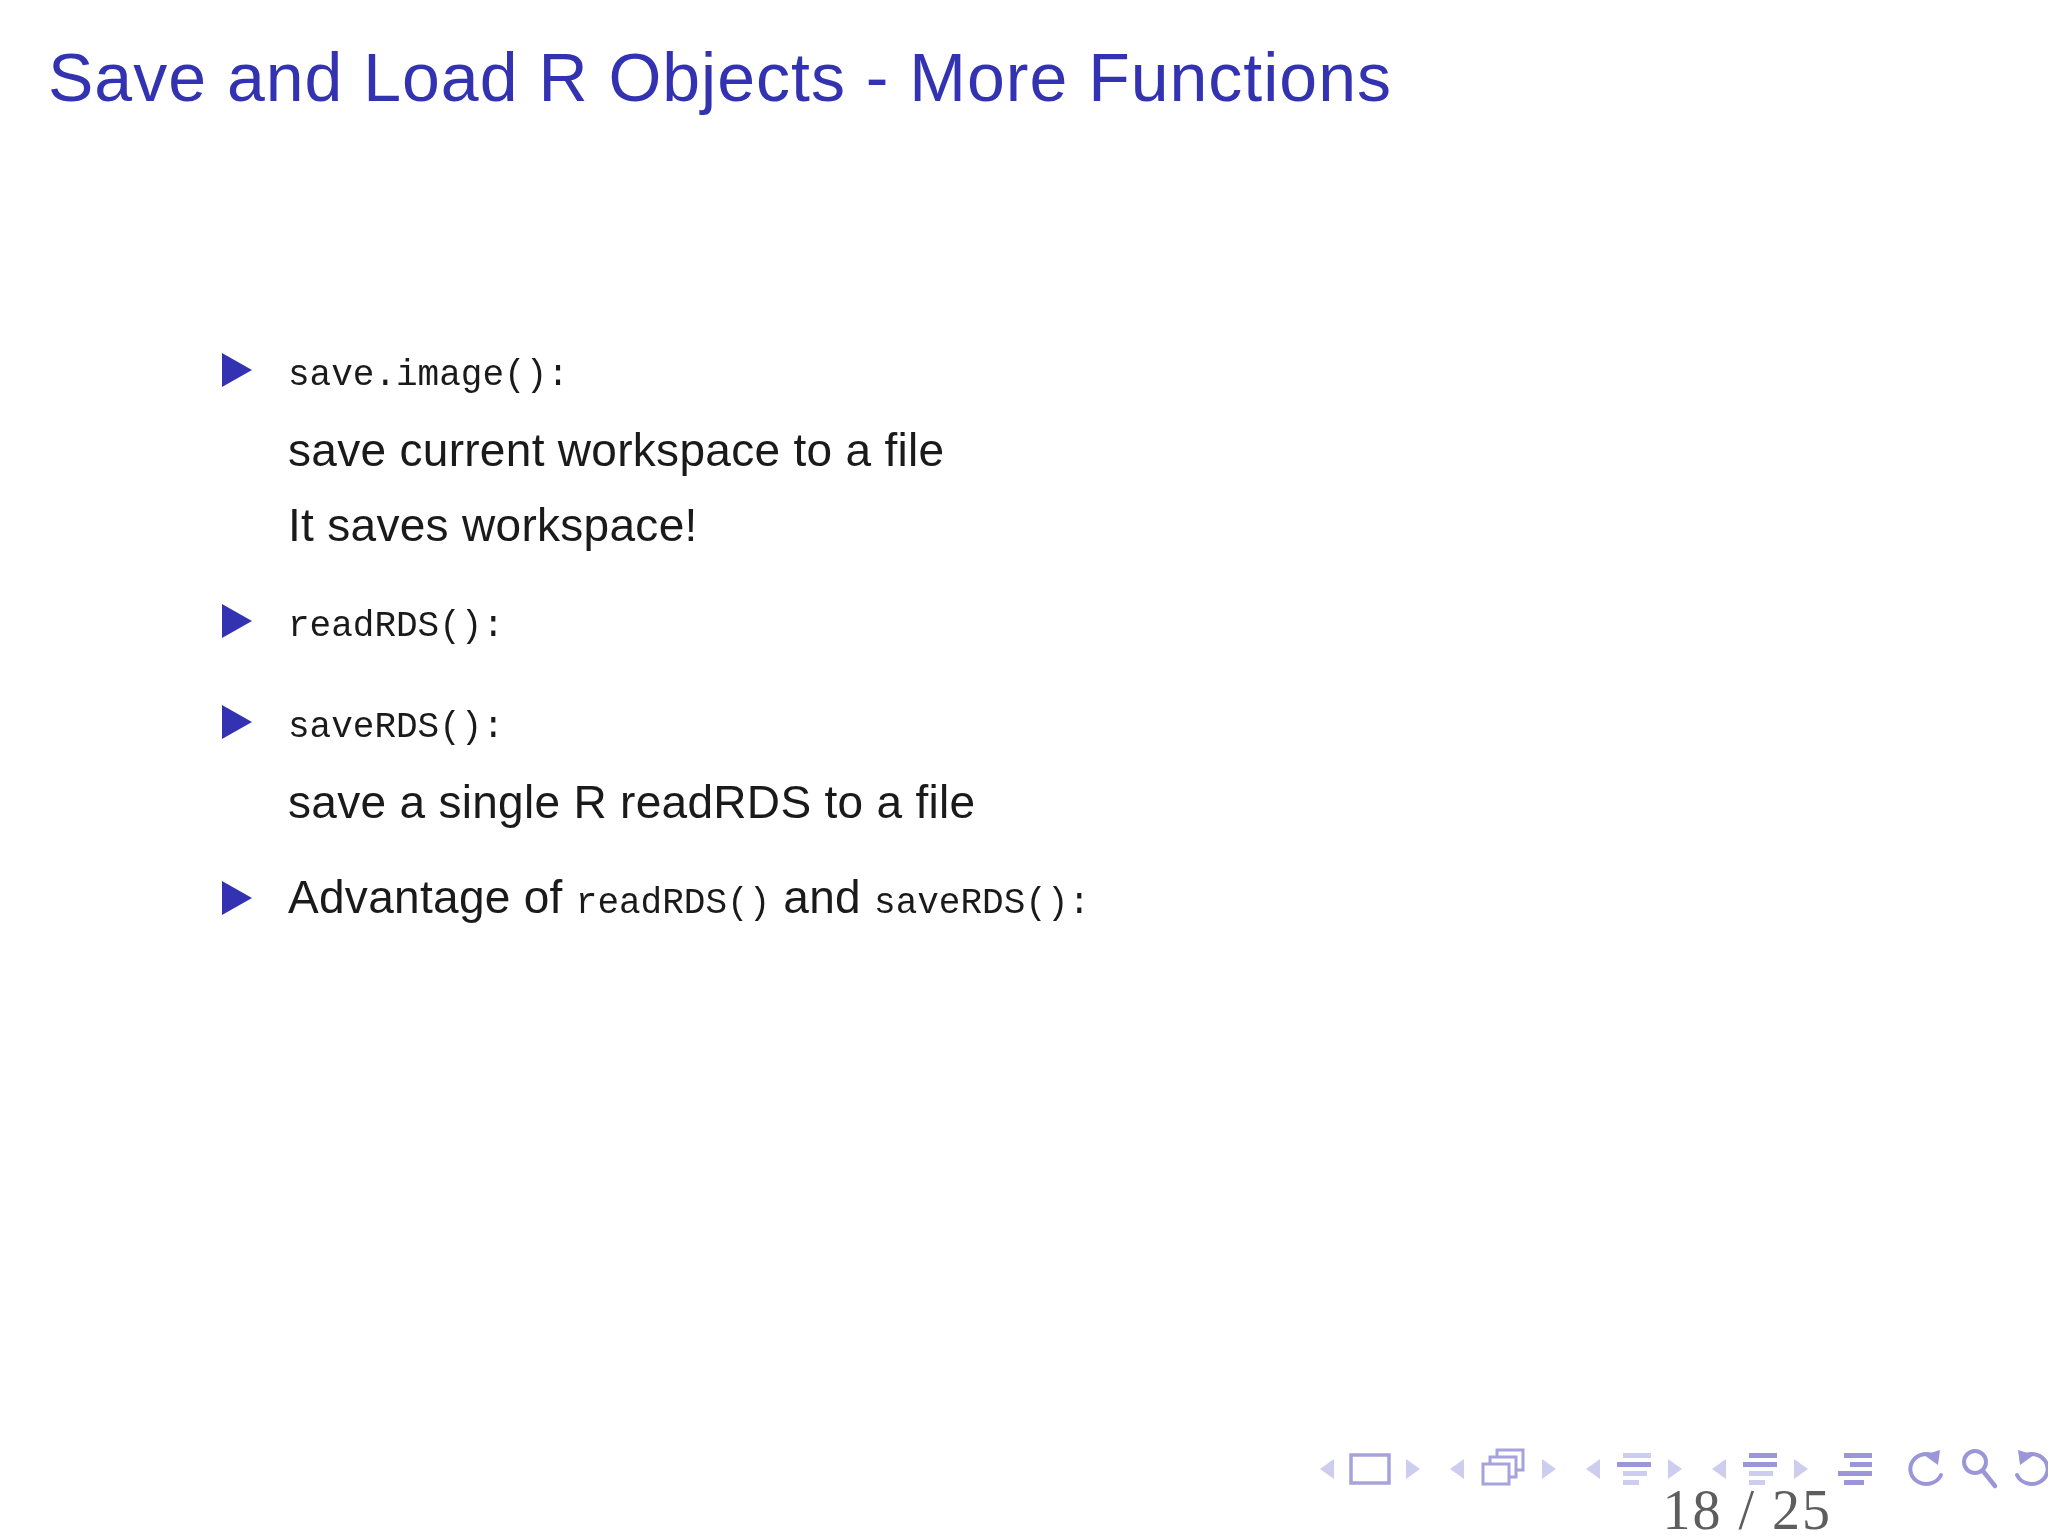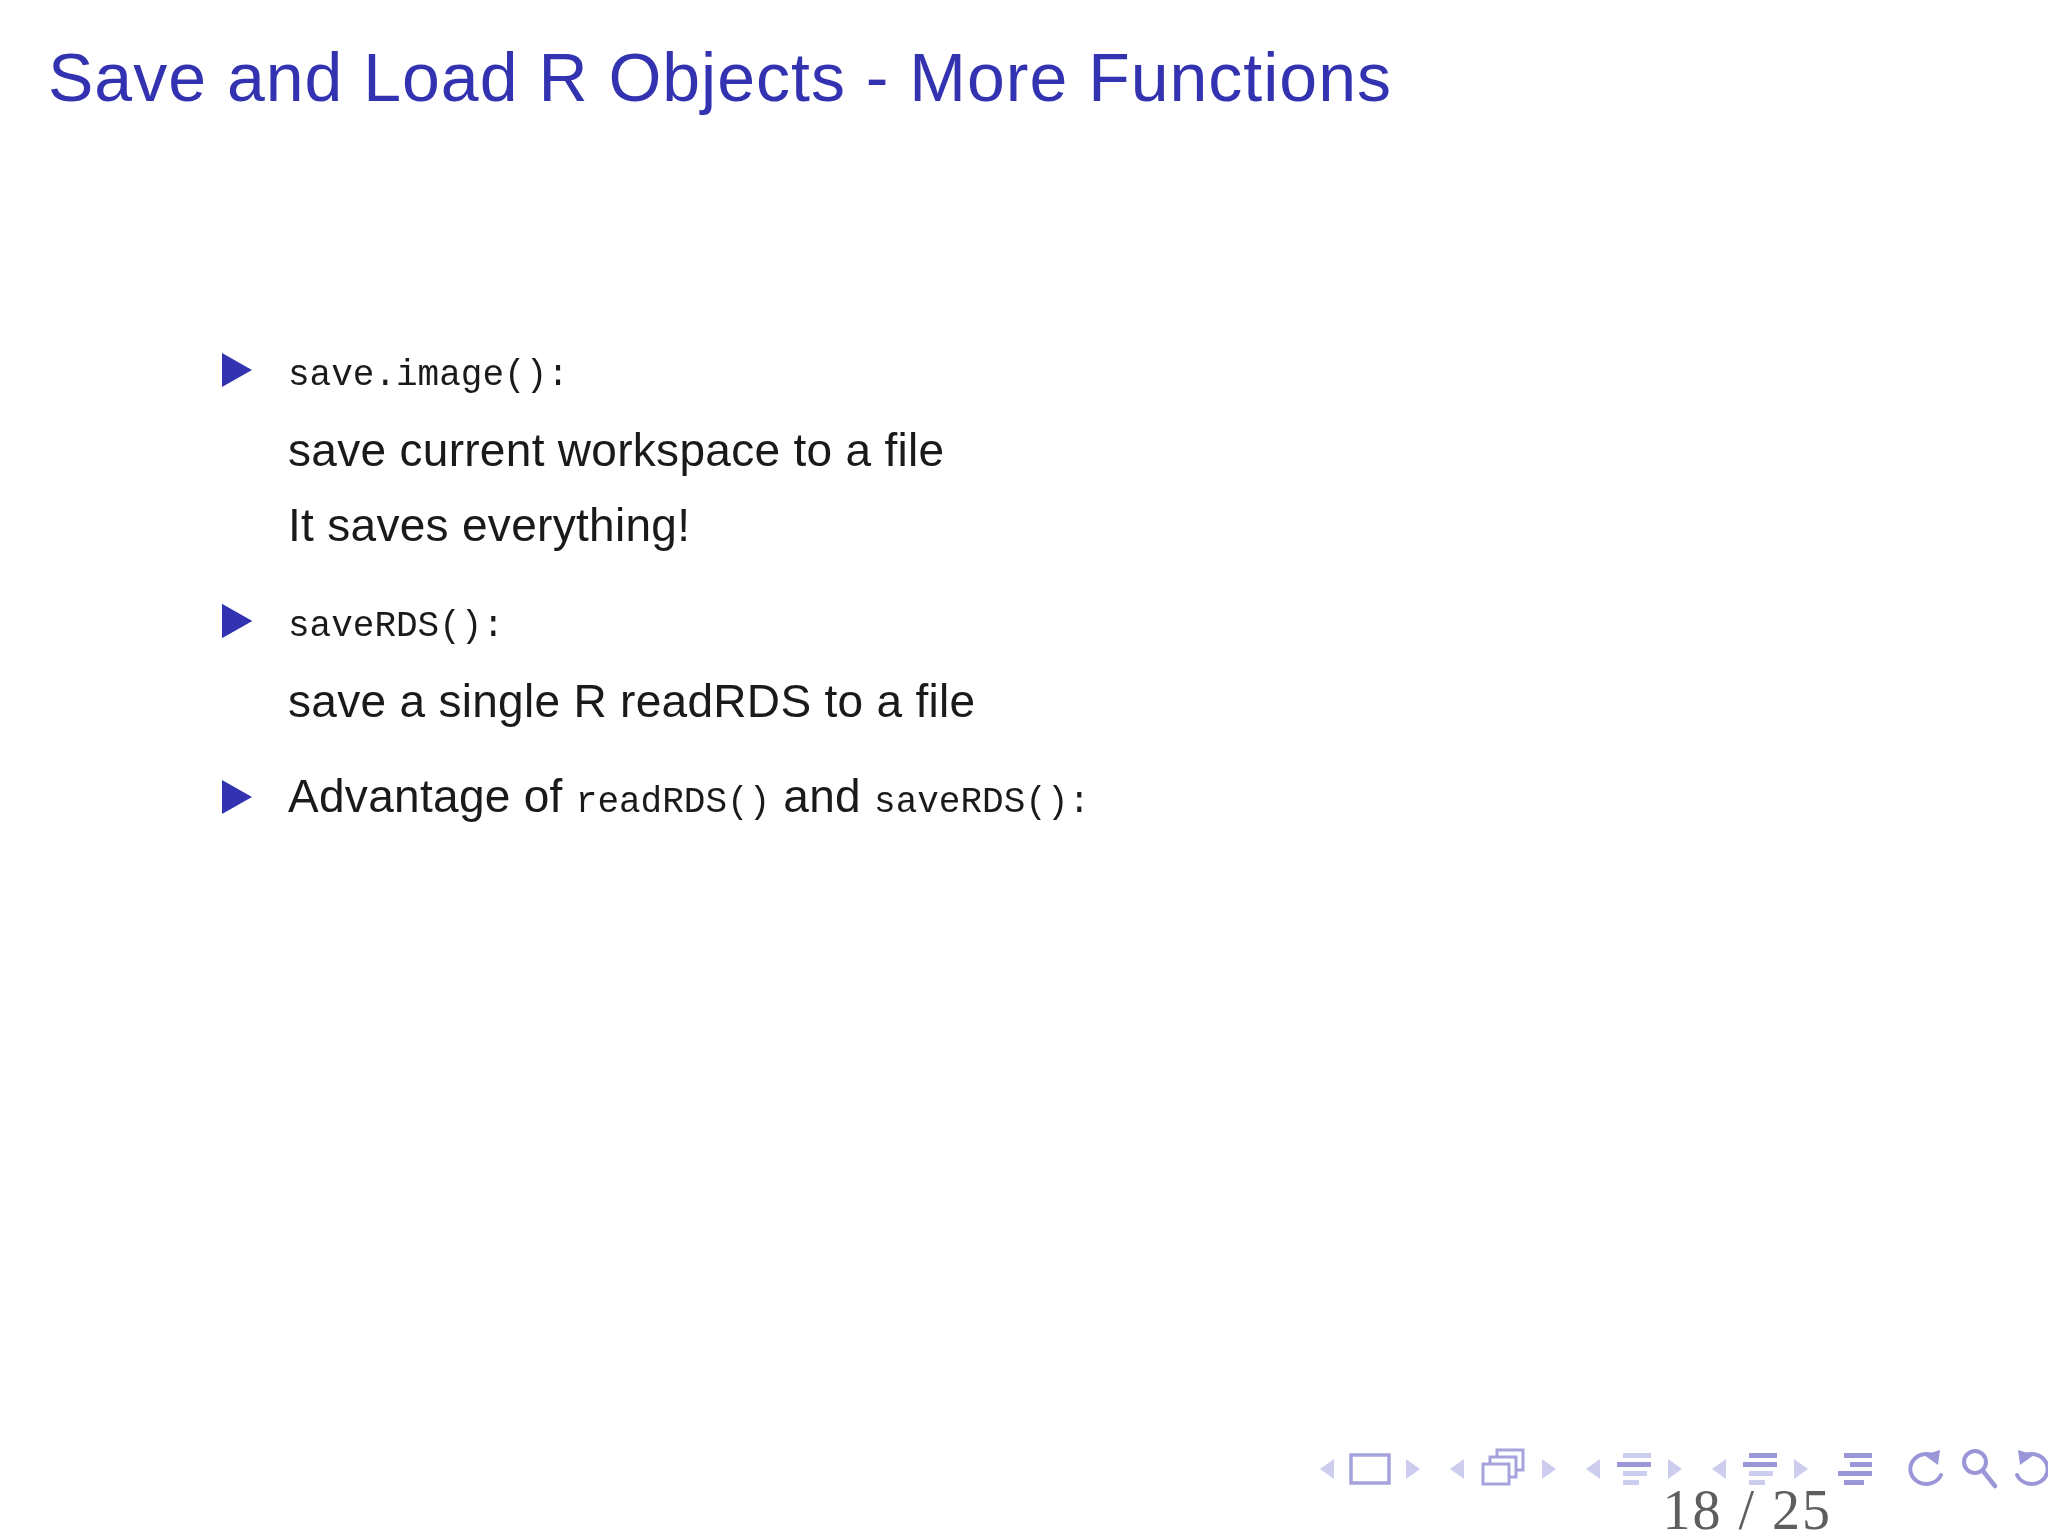--- a/index.html
+++ b/index.html
@@ -83,29 +83,30 @@
       <div class="line">
         <svg class="bullet" viewBox="0 0 30 34">
             <polygon points="0,0 30,17 0,34" fill="#3333b2"></polygon>
           </svg>
         <span class="mono">save.image():</span>
       </div>
       <div class="line">
         <span>save current workspace to a file</span>
       </div>
       <div class="line">
-        <span>It saves everything!</span>
-      </div>
-    </div>
-
-    <div class="item">
-      <div class="line">
-        <svg class="bullet" viewBox="0 0 30 34">
-            <polygon points="0,0 30,17 0,34" fill="#3333b2"></polygon>
-          </svg>
+        <span>It saves workspace!</span>
+      </div>
+    </div>
+
+    <div class="item">
+      <div class="line">
+        <svg class="bullet" viewBox="0 0 30 34">
+            <polygon points="0,0 30,17 0,34" fill="#3333b2"></polygon>
+          </svg>
+        <span class="mono">readRDS():</span>
       </div>
     </div>
 
     <div class="item">
       <div class="line">
         <svg class="bullet" viewBox="0 0 30 34">
             <polygon points="0,0 30,17 0,34" fill="#3333b2"></polygon>
           </svg>
         <span class="mono">saveRDS():</span>
       </div>

